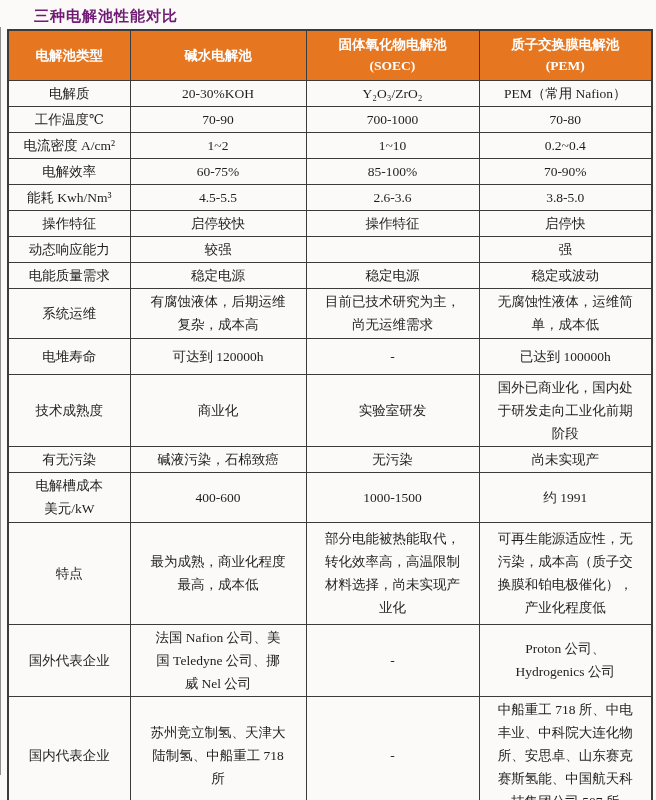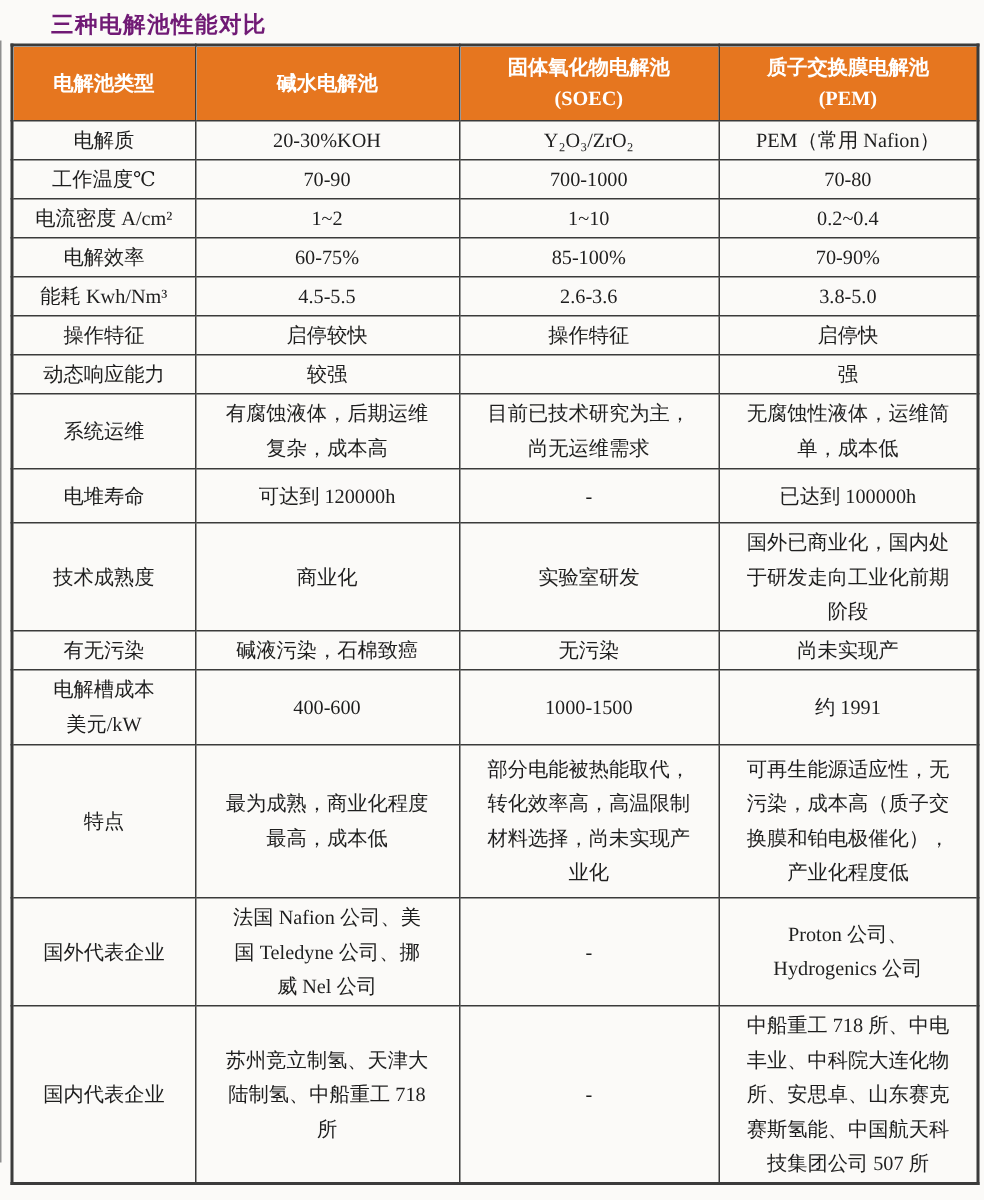--- a/index.html
+++ b/index.html
@@ -118,20 +118,26 @@
         <td>启停较快</td>
         <td>操作特征</td>
         <td>启停快</td>
       </tr>
       <tr class="h23">
         <th>动态响应能力</th>
         <td>较强</td>
         <td></td>
         <td>强</td>
       </tr>
+      <tr class="h23">
+        <th>电能质量需求</th>
+        <td>稳定电源</td>
+        <td>稳定电源</td>
+        <td>稳定或波动</td>
+      </tr>
       <tr class="h50">
         <th>系统运维</th>
         <td>有腐蚀液体，后期运维
 复杂，成本高</td>
         <td>目前已技术研究为主，
 尚无运维需求</td>
         <td>无腐蚀性液体，运维简
 单，成本低</td>
       </tr>
       <tr class="h36">

